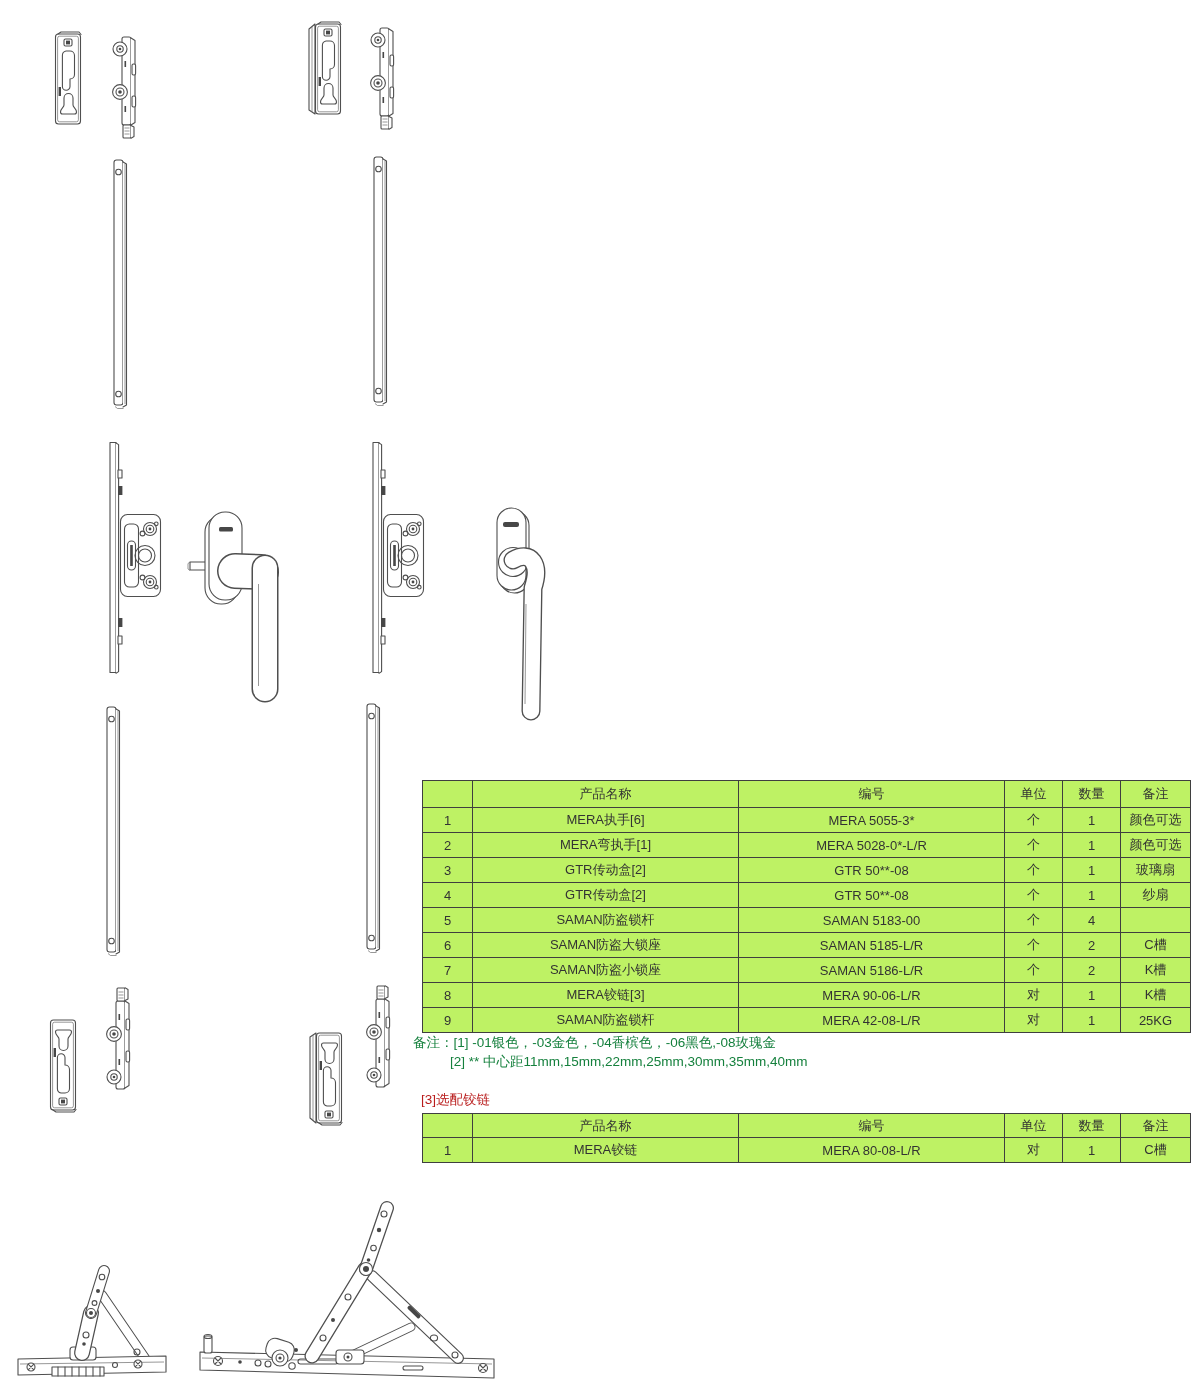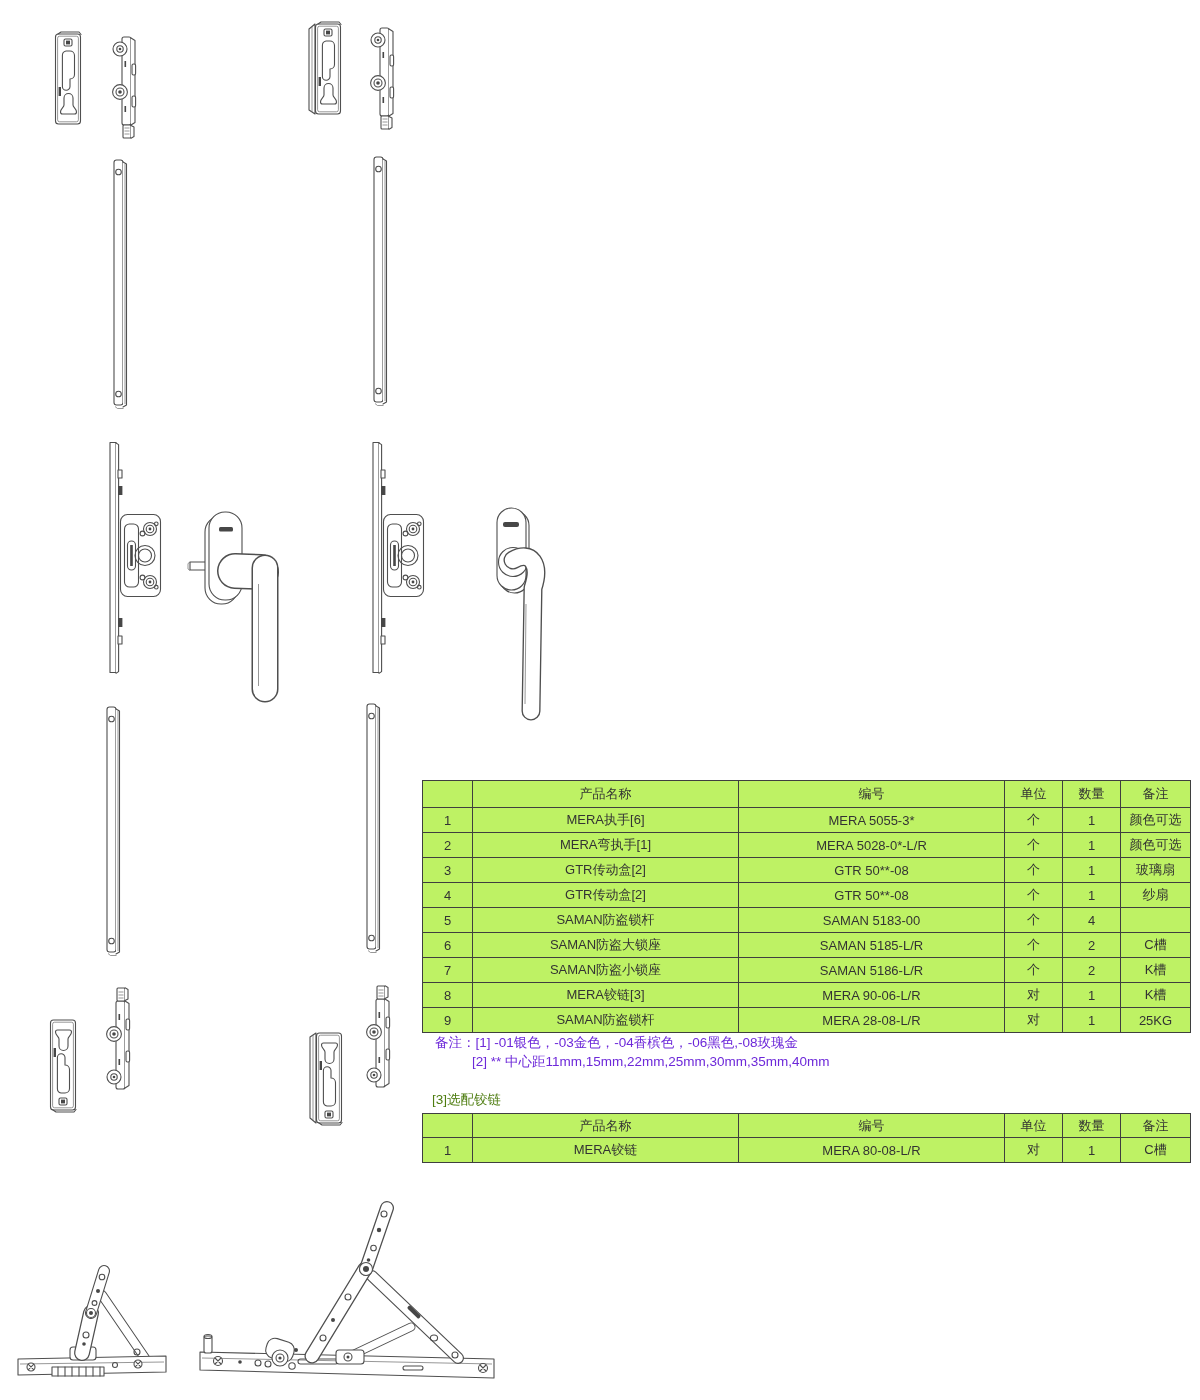--- a/index.html
+++ b/index.html
@@ -28,23 +28,23 @@
   #table2 th{height:23px}
   #table2 td{height:24px}
   table.parts col:nth-child(1){width:50px}
   table.parts col:nth-child(2){width:266px}
   table.parts col:nth-child(3){width:266px}
   table.parts col:nth-child(4){width:58px}
   table.parts col:nth-child(5){width:58px}
   table.parts col:nth-child(6){width:70px}
   td.remark{font-size:9.5px;color:#3c3c3c}
   
-  .notes{position:absolute;left:435px;top:1033px;font-size:13.5px;color:#6d28d9;line-height:19px}
+  .notes{position:absolute;left:413px;top:1033px;font-size:13.5px;color:#15803d;line-height:19px}
   .note-indent{padding-left:37px}
-  .opt-label{position:absolute;left:432px;top:1091px;font-size:13.5px;color:#4d7c0f}
+  .opt-label{position:absolute;left:421px;top:1091px;font-size:13.5px;color:#b91c1c}
 </style>
 </head>
 <body>
 
 <svg class="art" width="1200" height="1400" viewBox="0 0 1200 1400">
   <defs>
 
     <g id="keeper">
       <rect class="ln" x="0.5" y="2" width="25" height="90" rx="3"></rect>
       <path class="nf" d="M3,2 L6,0 H24 L26,2.5"></path>
@@ -361,21 +361,21 @@
         <td>8</td>
         <td>MERA铰链[3]</td>
         <td>MERA 90-06-L/R</td>
         <td>对</td>
         <td>1</td>
         <td class="remark">K槽</td>
       </tr>
       <tr>
         <td>9</td>
         <td>SAMAN防盗锁杆</td>
-        <td>MERA 28-08-L/R</td>
+        <td>MERA 42-08-L/R</td>
         <td>对</td>
         <td>1</td>
         <td class="remark">25KG</td>
       </tr>
     </tbody>
   </table>
 
 <div class="notes">
   <div class="note-row"><span>备注：</span><span>[1] -01银色，-03金色，-04香槟色，-06黑色,-08玫瑰金</span></div>
   <div class="note-row note-indent"><span>[2] ** 中心距11mm,15mm,22mm,25mm,30mm,35mm,40mm</span></div>

